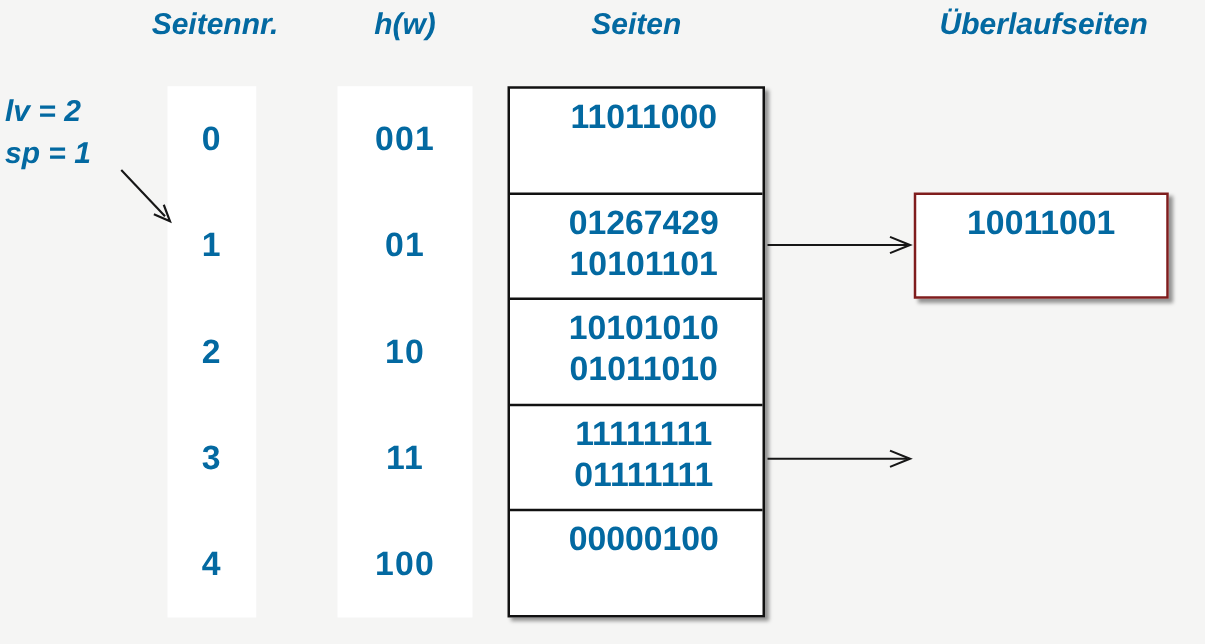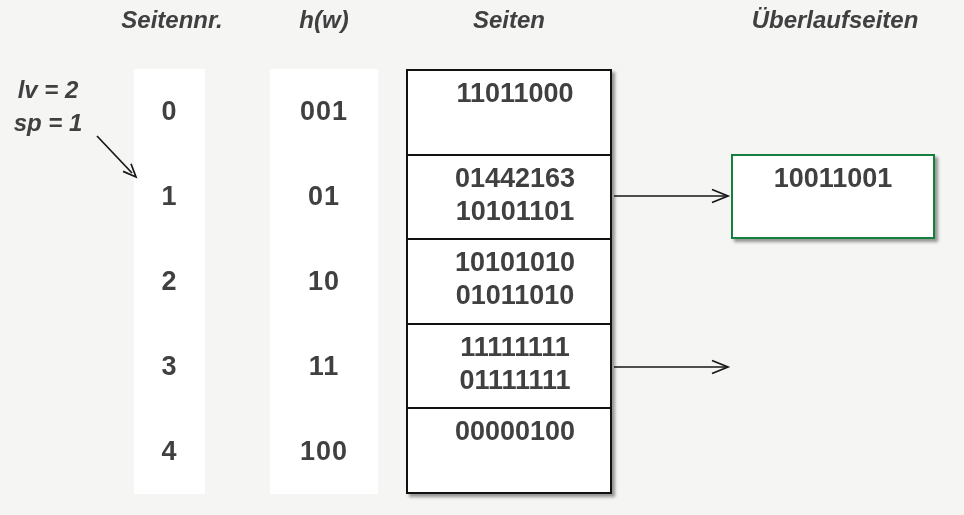--- a/index.html
+++ b/index.html
@@ -6,21 +6,21 @@
     margin: 0;
     padding: 0;
     background: #f5f5f4;
   }
   .canvas {
     position: relative;
     width: 964px;
     height: 515px;
     background: #f5f5f4;
     font-family: "Liberation Sans", "DejaVu Sans", sans-serif;
-    color: #404040;
+    color: #0369a1;
     overflow: hidden;
   }
   
   .col-header {
     position: absolute;
     top: 3px;
     height: 34px;
     line-height: 34px;
     text-align: center;
     font-style: italic;
@@ -31,21 +31,21 @@
   .hdr-hw         { left: 244px; width: 160px; }
   .hdr-seiten     { left: 429px; width: 160px; }
   .hdr-ueberlauf  { left: 735px; width: 200px; }
 
   
   .annotation {
     position: absolute;
     left: 4px;
     top: 73px;
     width: 88px;
-    text-align: center;
+    text-align: left;
     font-style: italic;
     font-weight: 600;
     font-size: 24px;
     line-height: 33px;
   }
 
   
   .strip {
     position: absolute;
     top: 69px;
@@ -95,21 +95,21 @@
   .entry-line { min-height: 0; }
 
   
   .overflow-box {
     position: absolute;
     left: 731px;
     width: 204px;
     height: 85px;
     box-sizing: border-box;
     background: #ffffff;
-    border: 2px solid #15803d;
+    border: 2px solid #7f1d1d;
     box-shadow: 3px 3px 3px rgba(0,0,0,0.40);
     text-align: center;
     padding-top: 6px;
     font-size: 27px;
     font-weight: 600;
     line-height: 33px;
   }
   .overflow-1 { top: 154px; }
   .overflow-2 { top: 324px; }
 
@@ -152,21 +152,21 @@
     <div class="strip-cell">11</div>
     <div class="strip-cell">100</div>
   </div>
 
   <div class="bucket-table">
     <div class="bucket-row">
       <div class="entry-line">11011000</div>
       <div class="entry-line"></div>
     </div>
     <div class="bucket-row">
-      <div class="entry-line">01442163</div>
+      <div class="entry-line">01267429</div>
       <div class="entry-line">10101101</div>
     </div>
     <div class="bucket-row">
       <div class="entry-line">10101010</div>
       <div class="entry-line">01011010</div>
     </div>
     <div class="bucket-row">
       <div class="entry-line">11111111</div>
       <div class="entry-line">01111111</div>
     </div>

